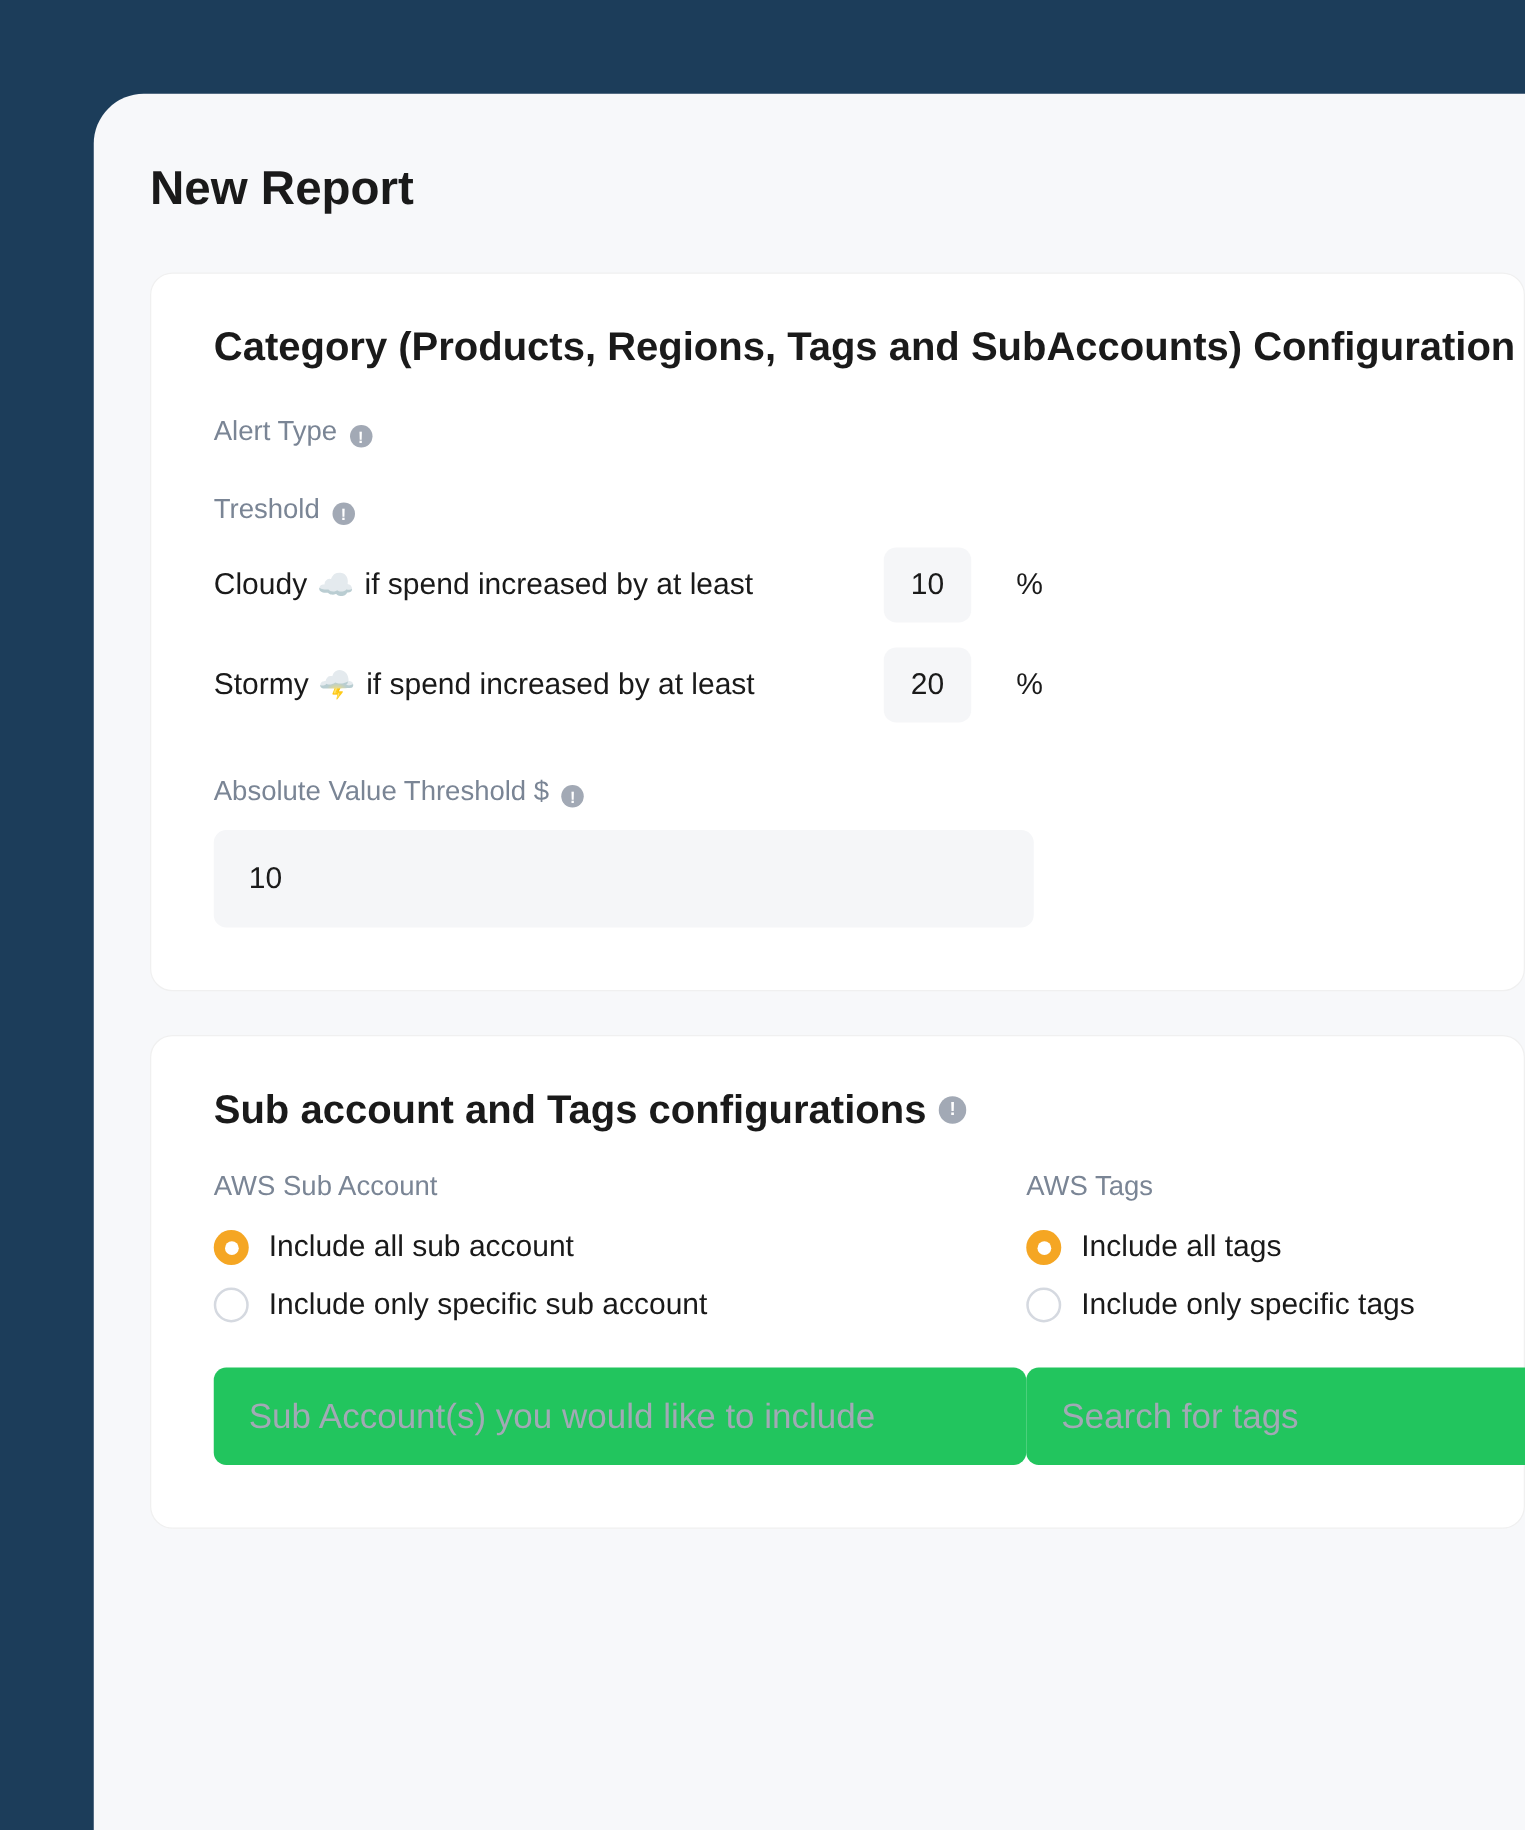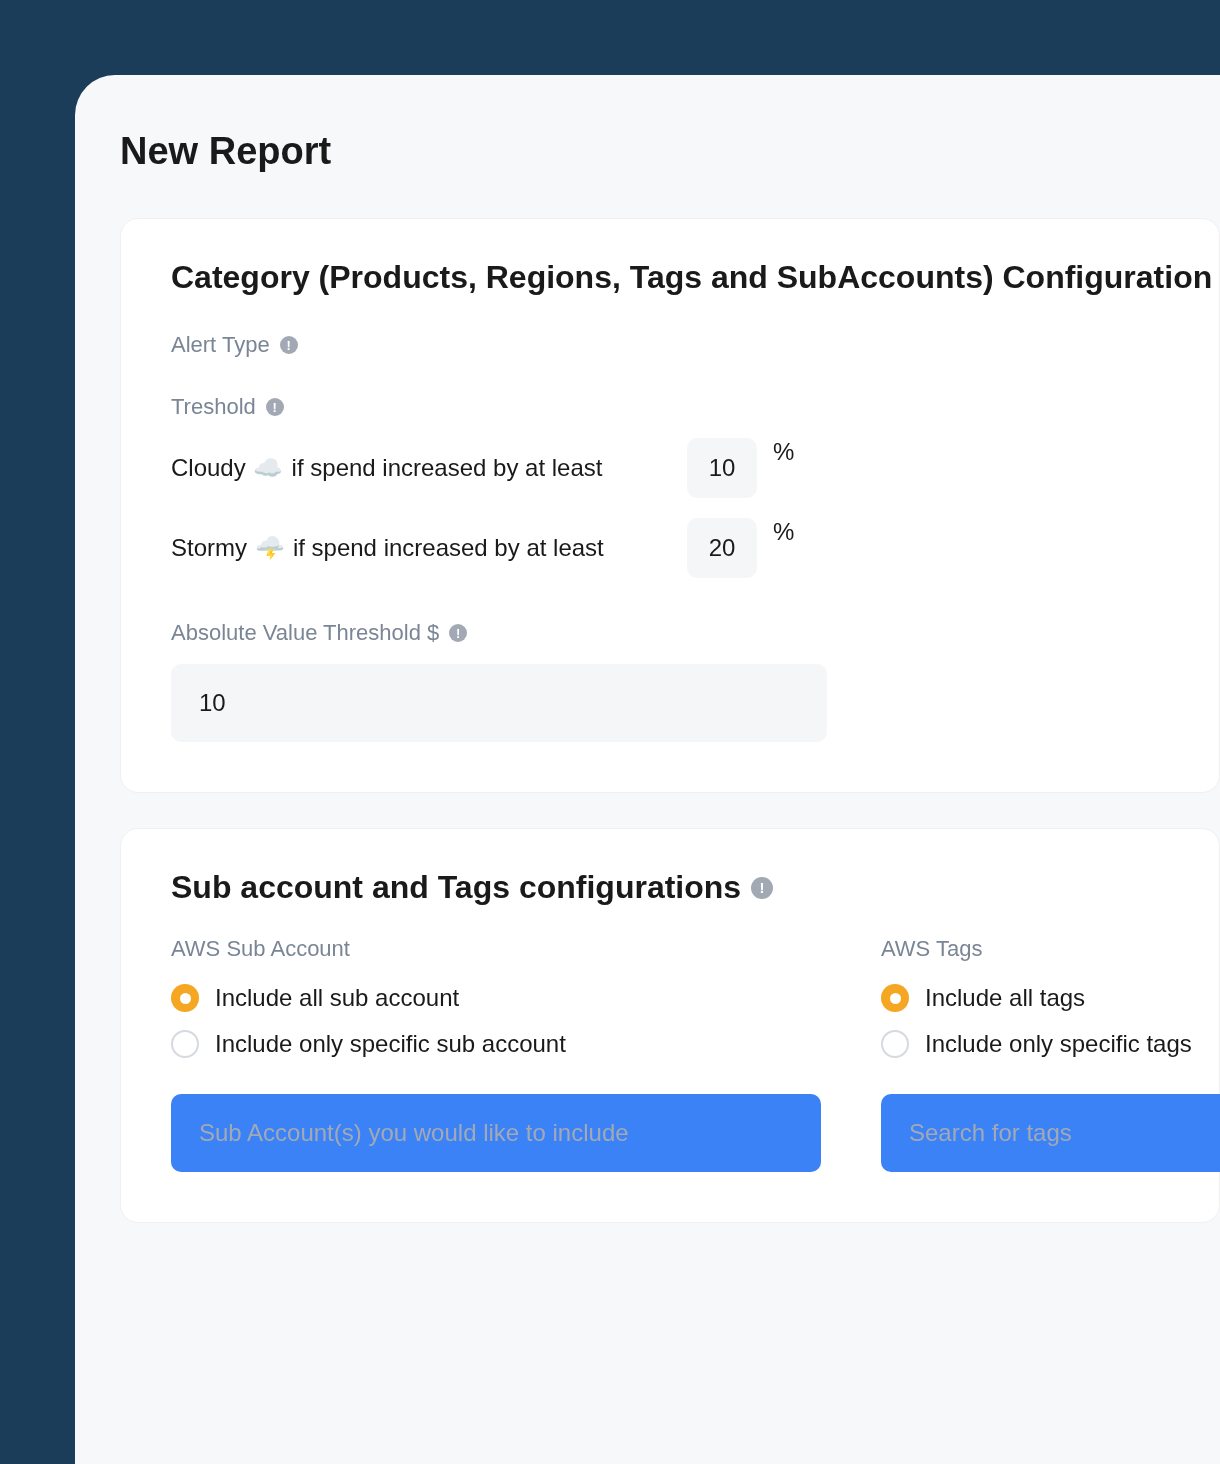--- a/index.html
+++ b/index.html
@@ -43,21 +43,21 @@
       margin-bottom: 30px;
       white-space: nowrap;
       display: flex;
       align-items: center;
       gap: 10px;
     }
     .field-label {
       font-size: 22px;
       color: #7a8595;
       display: flex;
-      align-items: center;
+      align-items: flex-end;
       gap: 10px;
       margin-bottom: 18px;
       margin-top: 36px;
     }
     .info-icon {
       width: 18px;
       height: 18px;
       background-color: #a2a9b5;
       border-radius: 50%;
       display: inline-flex;
@@ -92,21 +92,22 @@
       font-size: 24px;
       color: #1a1a1a;
       font-weight: 500;
     }
     .chevron-down {
       width: 22px;
       height: 22px;
     }
     .threshold-row {
       display: flex;
-      gap: 16px;
+      align-items: center;
+      gap: 36px;
       margin-bottom: 20px;
     }
     .threshold-text {
       font-size: 24px;
       color: #1a1a1a;
       display: flex;
       align-items: center;
       gap: 8px;
       min-width: 500px;
     }
@@ -140,21 +141,20 @@
       padding: 0 28px;
       font-size: 24px;
       color: #1a1a1a;
       font-weight: 500;
     }
     .text-input::placeholder {
       color: #a2a9b5;
     }
     .columns {
       display: flex;
-      gap: 60px;
     }
     .column {
       flex: 0 0 auto;
       min-width: 650px;
     }
     .column-label {
       font-size: 22px;
       color: #7a8595;
       margin-bottom: 22px;
     }
@@ -187,25 +187,25 @@
       background-color: #fff;
       border-radius: 50%;
     }
     .radio-label {
       font-size: 24px;
       color: #1a1a1a;
     }
     .search-input {
       width: 650px;
       height: 78px;
-      background-color: #3b82f6;
+      background-color: #22c55e;
       border: none;
       border-radius: 10px;
       padding: 0 28px;
-      font-size: 24px;
+      font-size: 28px;
       color: #1a1a1a;
       margin-top: 18px;
     }
     .search-input::placeholder {
       color: #a2a9b5;
     }
     .radio-group {
       margin-bottom: 18px;
     }
   </style>

